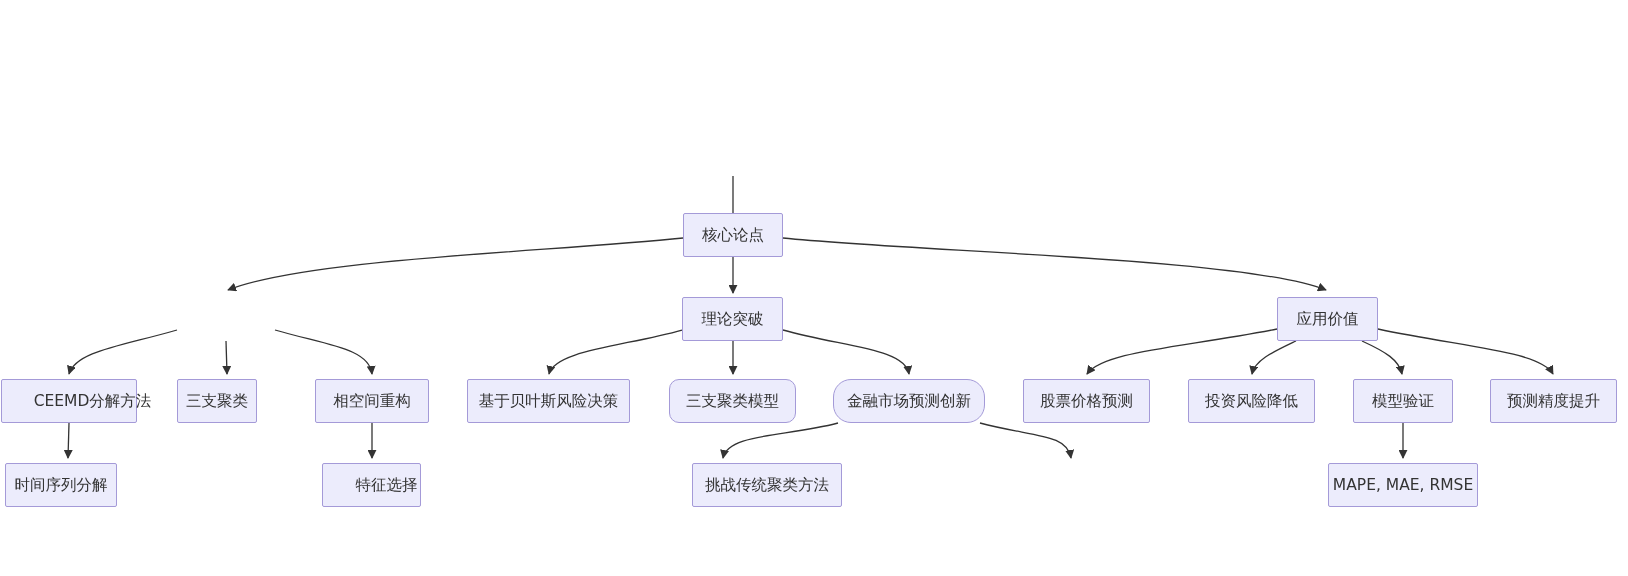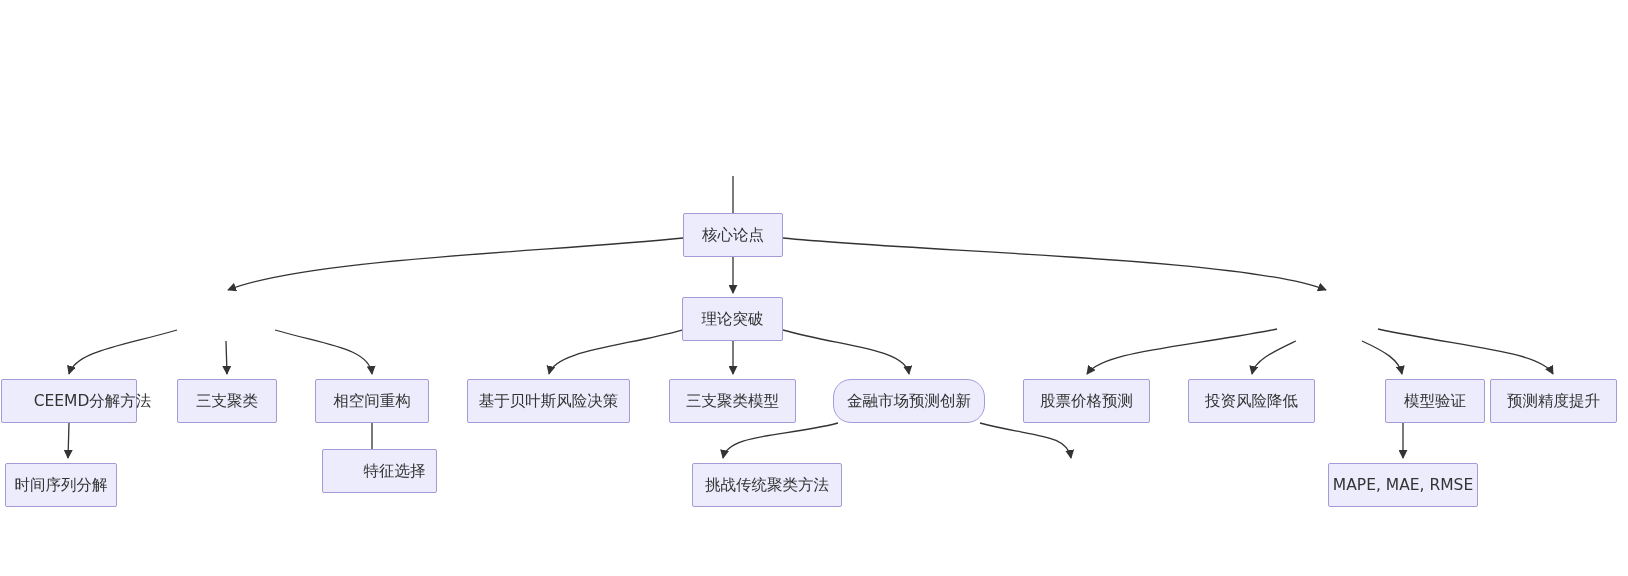--- a/index.html
+++ b/index.html
@@ -72,30 +72,31 @@
     <path class="edge" d="M69,423 L68,458" marker-end="url(#arrowhead)"></path>
     <path class="edge" d="M372,423 L372,458" marker-end="url(#arrowhead)"></path>
     <path class="edge" d="M838,423 C786,437 728,433 723,458" marker-end="url(#arrowhead)"></path>
     <path class="edge" d="M980,423 C1032,437 1067,433 1071,458" marker-end="url(#arrowhead)"></path>
     <path class="edge" d="M1403,423 L1403,458" marker-end="url(#arrowhead)"></path>
   </svg>
 
   <div class="node" style="left:683px; top:213px; width:100px;">核心论点</div>
 
   <div class="node" style="left:682px; top:297px; width:101px;">理论突破</div>
+  <div class="node" style="left:1277px; top:297px; width:101px;">应用价值</div>
 
   <div class="node" style="left:1px; top:379px; width:136px;padding-left:47px;">CEEMD分解方法</div>
-  <div class="node" style="left:177px; top:379px; width:100px;">三支聚类</div>
+  <div class="node" style="left:177px; top:379px; width:80px;">三支聚类</div>
   <div class="node" style="left:315px; top:379px; width:114px;">相空间重构</div>
   <div class="node" style="left:467px; top:379px; width:163px;">基于贝叶斯风险决策</div>
-  <div class="node" style="left:669px; top:379px; width:127px;">三支聚类模型</div>
+  <div class="node" style="left:669px; top:379px; width:127px;border-radius:10px;">三支聚类模型</div>
   <div class="node" style="left:833px; top:379px; width:152px;border-radius:18px;">金融市场预测创新</div>
   <div class="node" style="left:1023px; top:379px; width:127px;">股票价格预测</div>
   <div class="node" style="left:1188px; top:379px; width:127px;">投资风险降低</div>
-  <div class="node" style="left:1353px; top:379px; width:100px;margin-left:32px;">模型验证</div>
+  <div class="node" style="left:1353px; top:379px; width:100px;">模型验证</div>
   <div class="node" style="left:1490px; top:379px; width:127px;">预测精度提升</div>
 
   <div class="node" style="left:5px; top:463px; width:112px;">时间序列分解</div>
-  <div class="node" style="left:322px; top:449px; width:115px;padding-left:30px;">特征选择</div>
+  <div class="node" style="left:322px; top:463px; width:99px;padding-left:30px;">特征选择</div>
   <div class="node" style="left:648px; top:463px; width:150px;margin-left:44px;">挑战传统聚类方法</div>
   <div class="node" style="left:1328px; top:463px; width:150px;">MAPE, MAE, RMSE</div>
 
 </div>
 
 </body></html>

